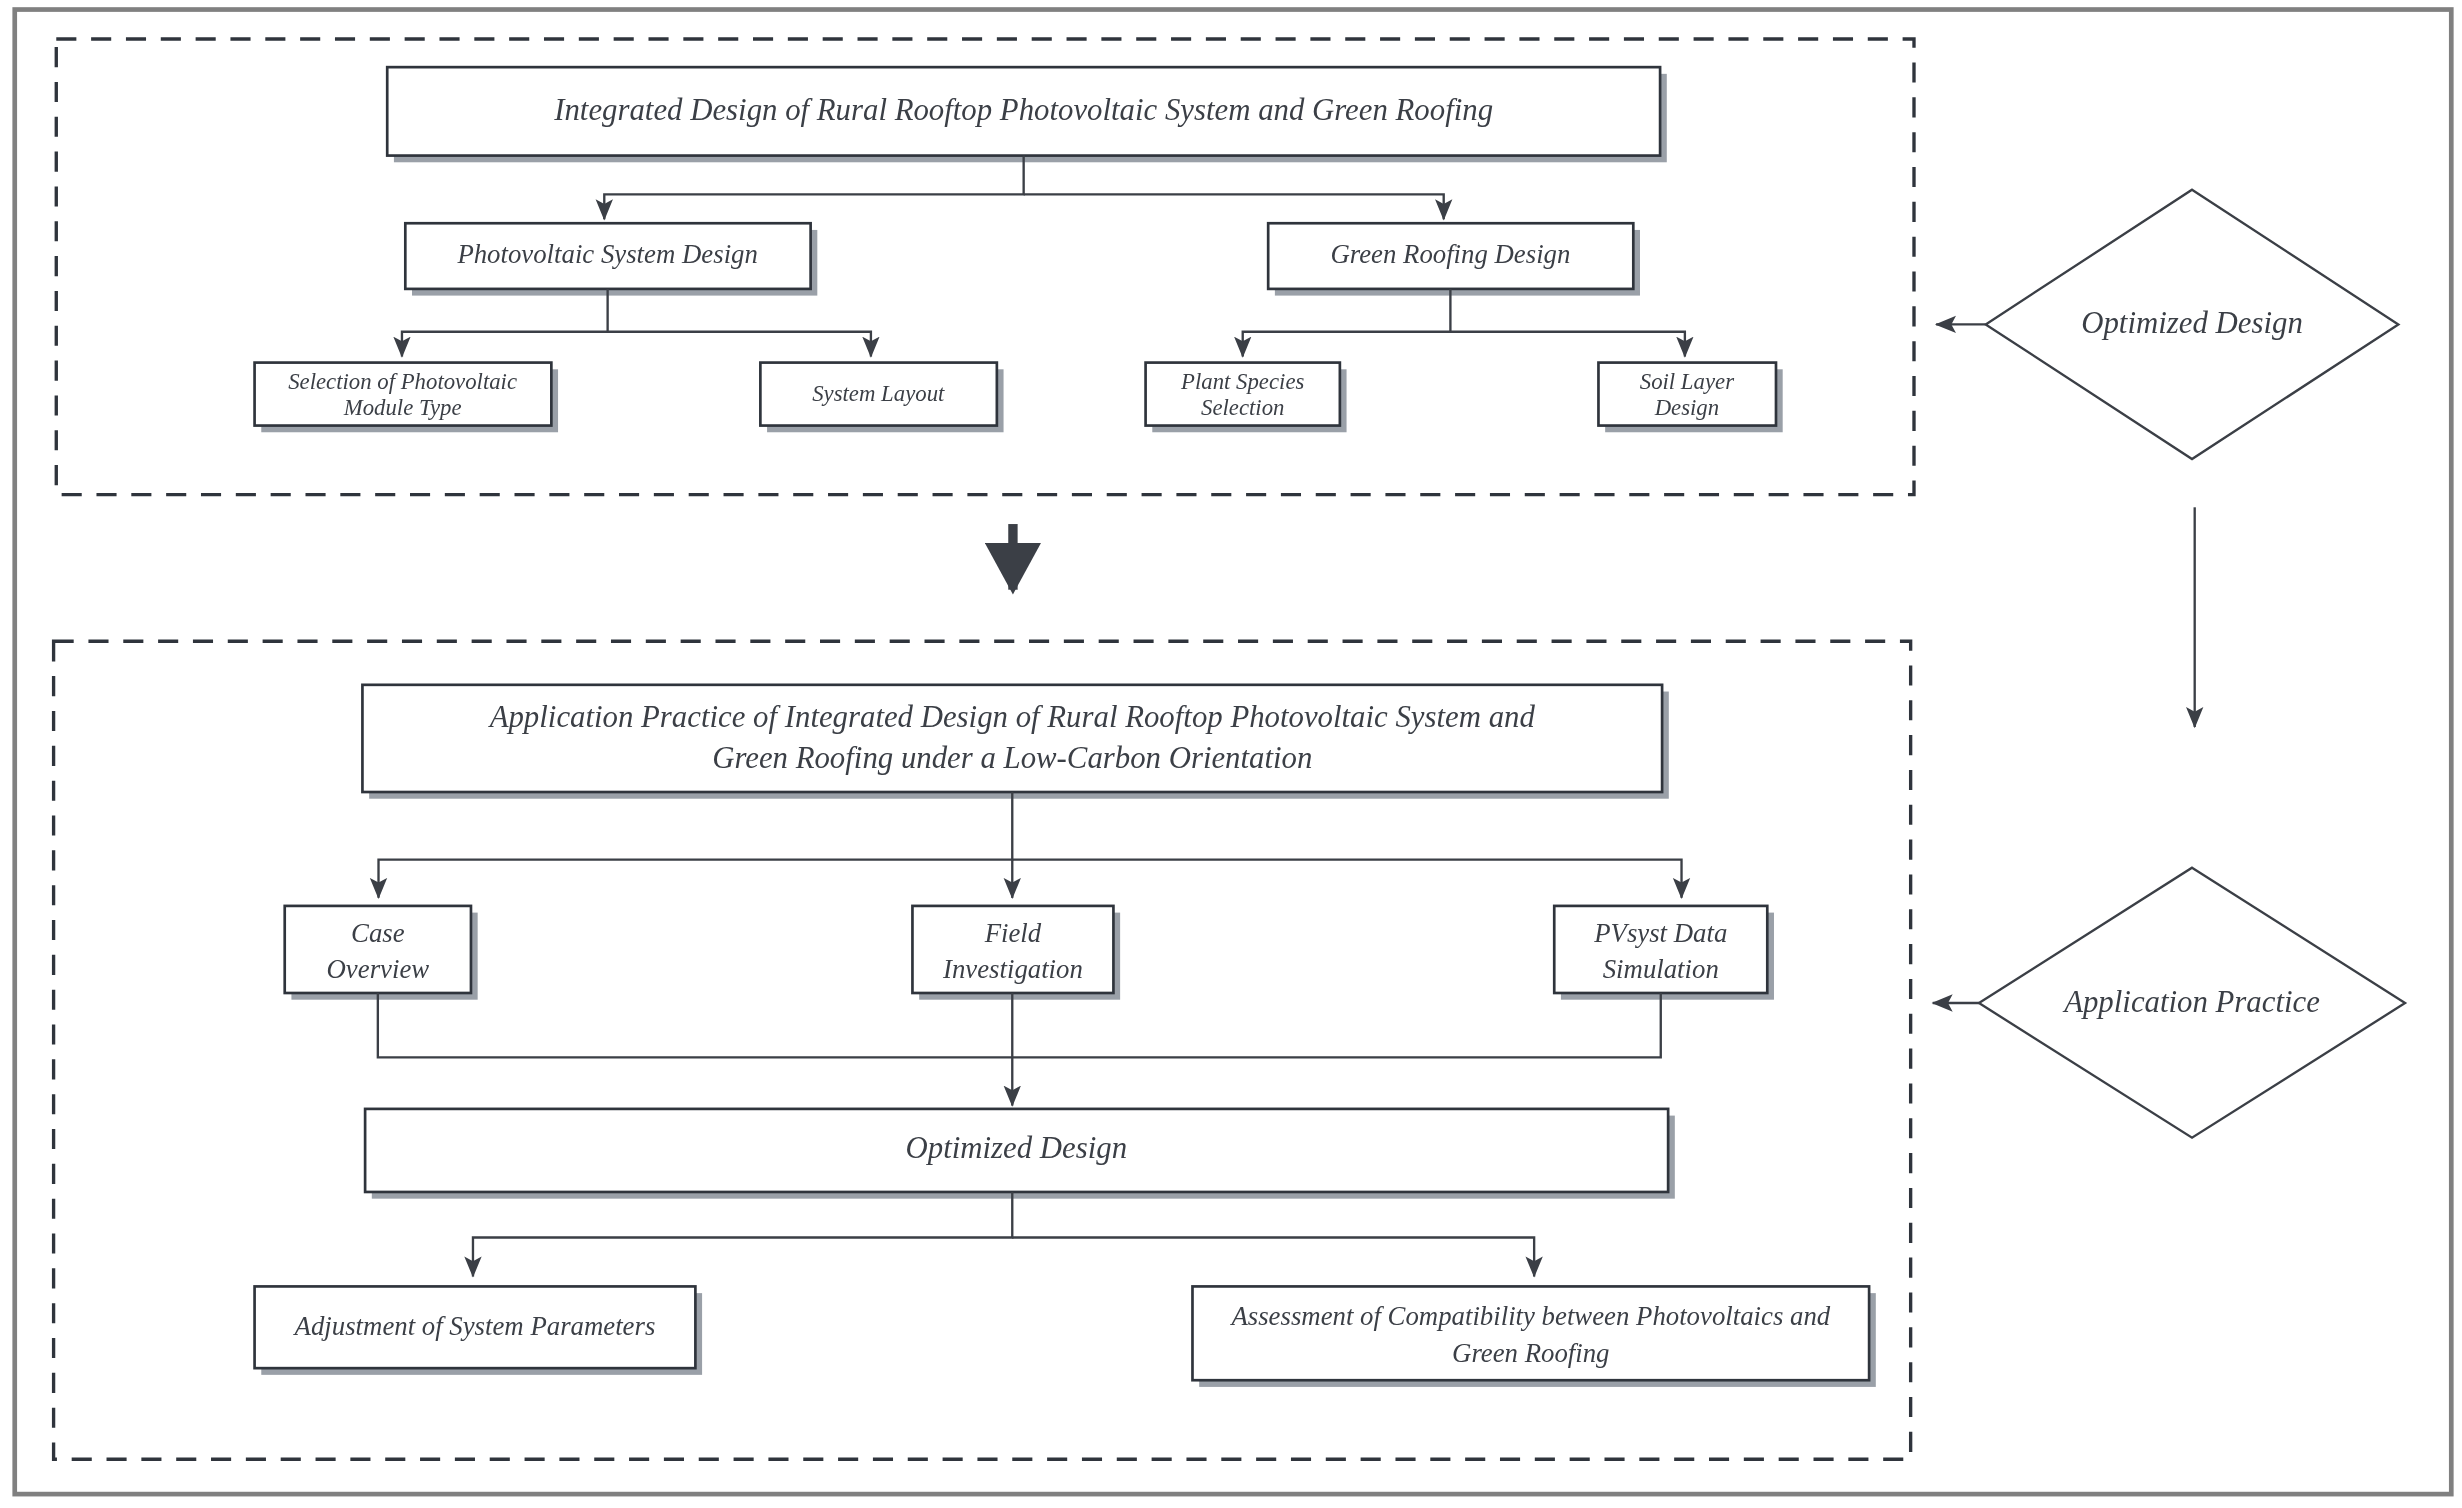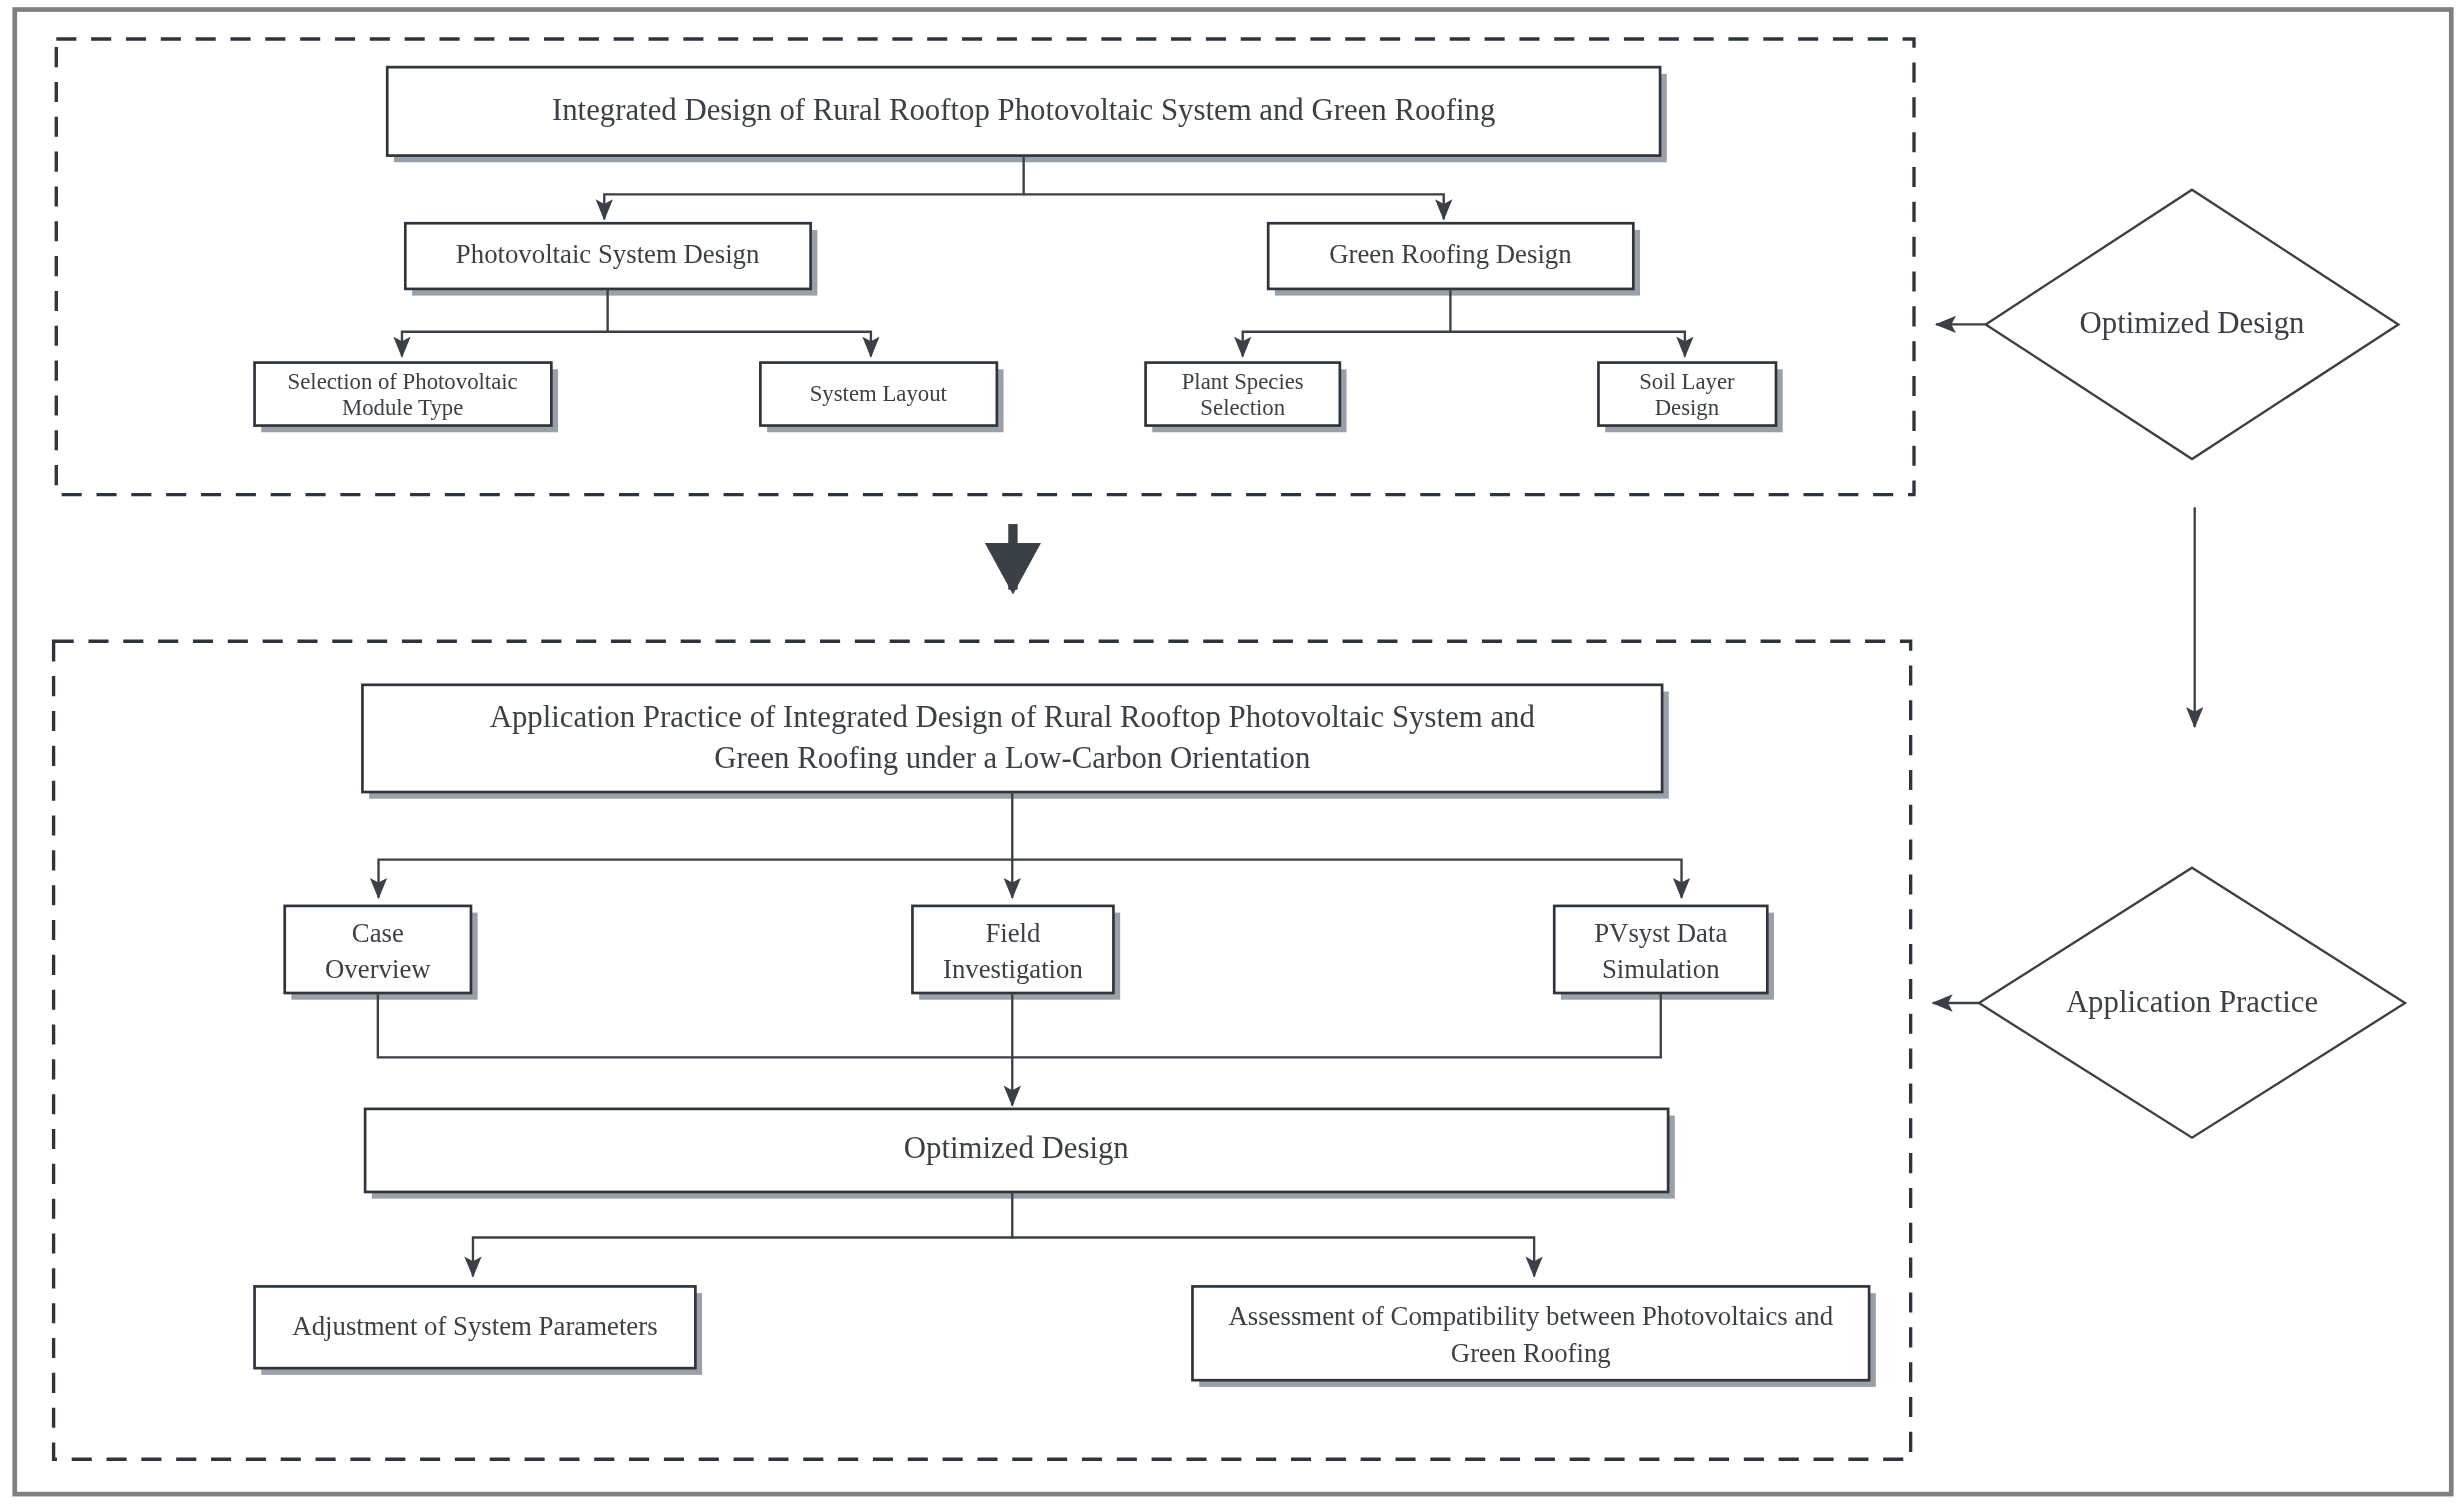--- a/index.html
+++ b/index.html
@@ -10,20 +10,21 @@
   body {
     width: 2462px;
     height: 1509px;
     font-family: "Liberation Serif", "DejaVu Serif", serif;
     overflow: hidden;
   }
   #diagram-root {
     position: relative;
     width: 2462px;
     height: 1509px;
+    font-style: italic;
   }
   svg.diagram-canvas {
     display: block;
     width: 2462px;
     height: 1509px;
   }
   .node-label {
     font-family: "Liberation Serif", "DejaVu Serif", serif;
     fill: #3b3f46;
     text-anchor: middle;

